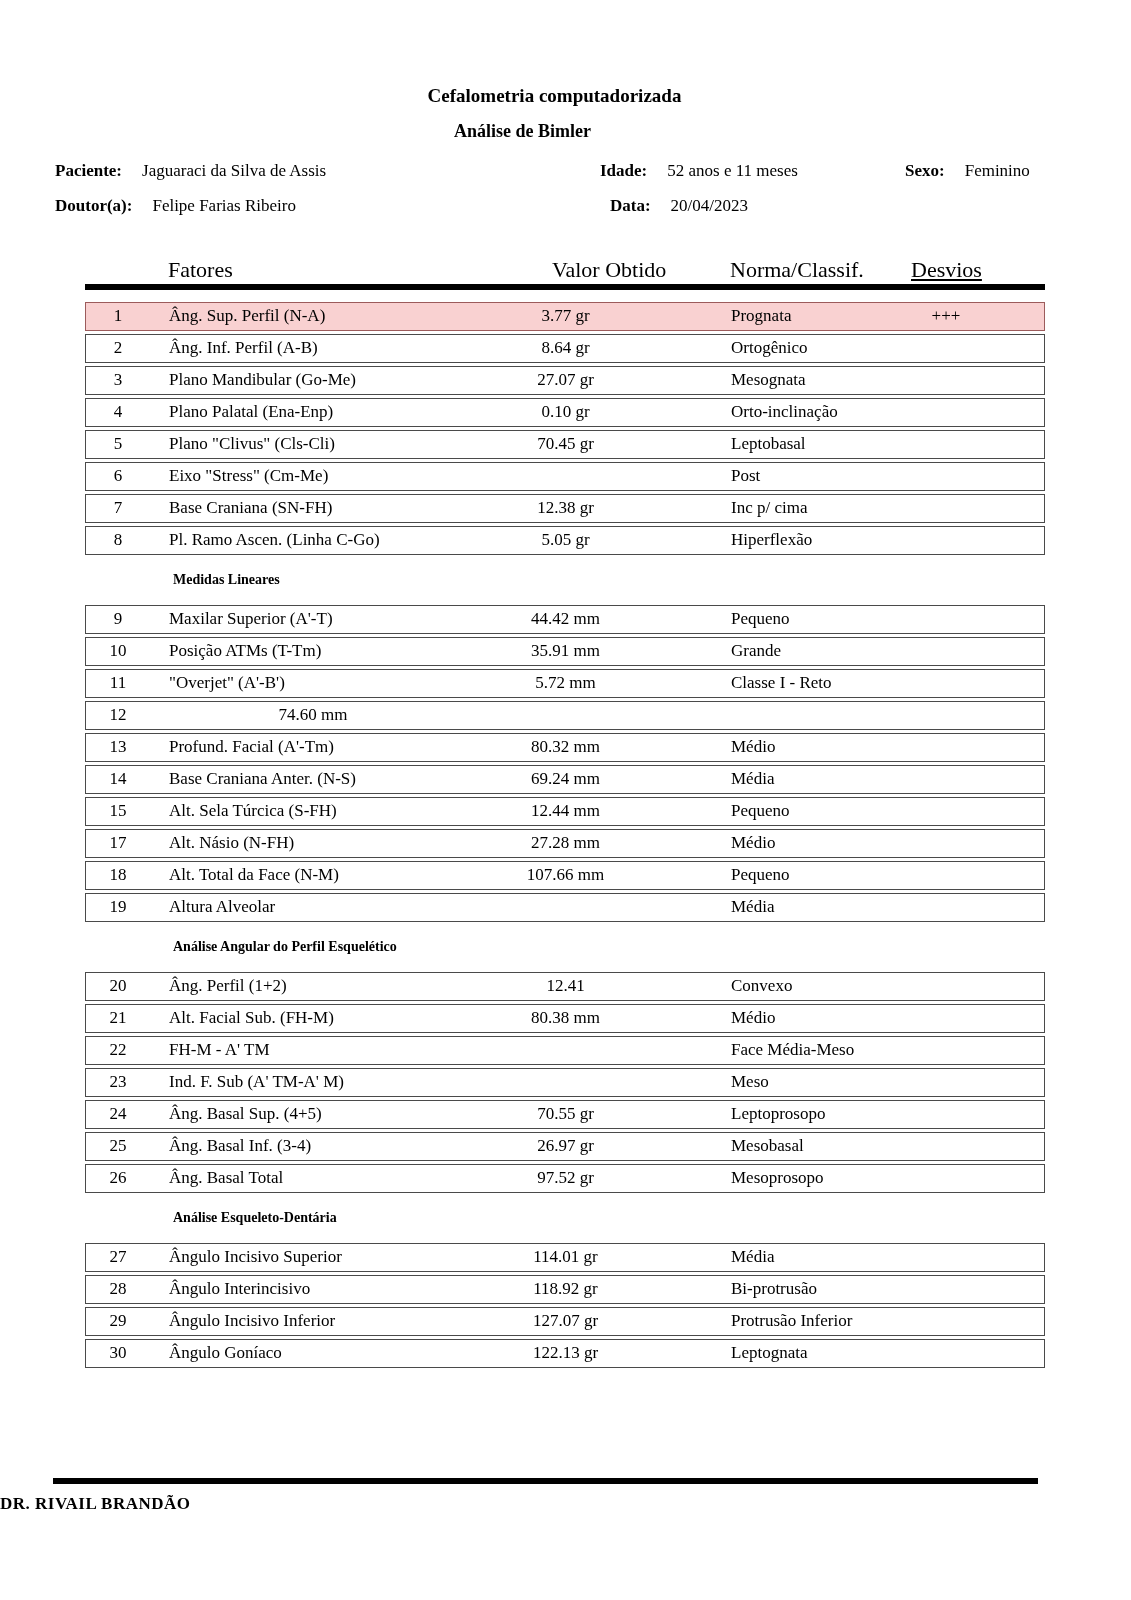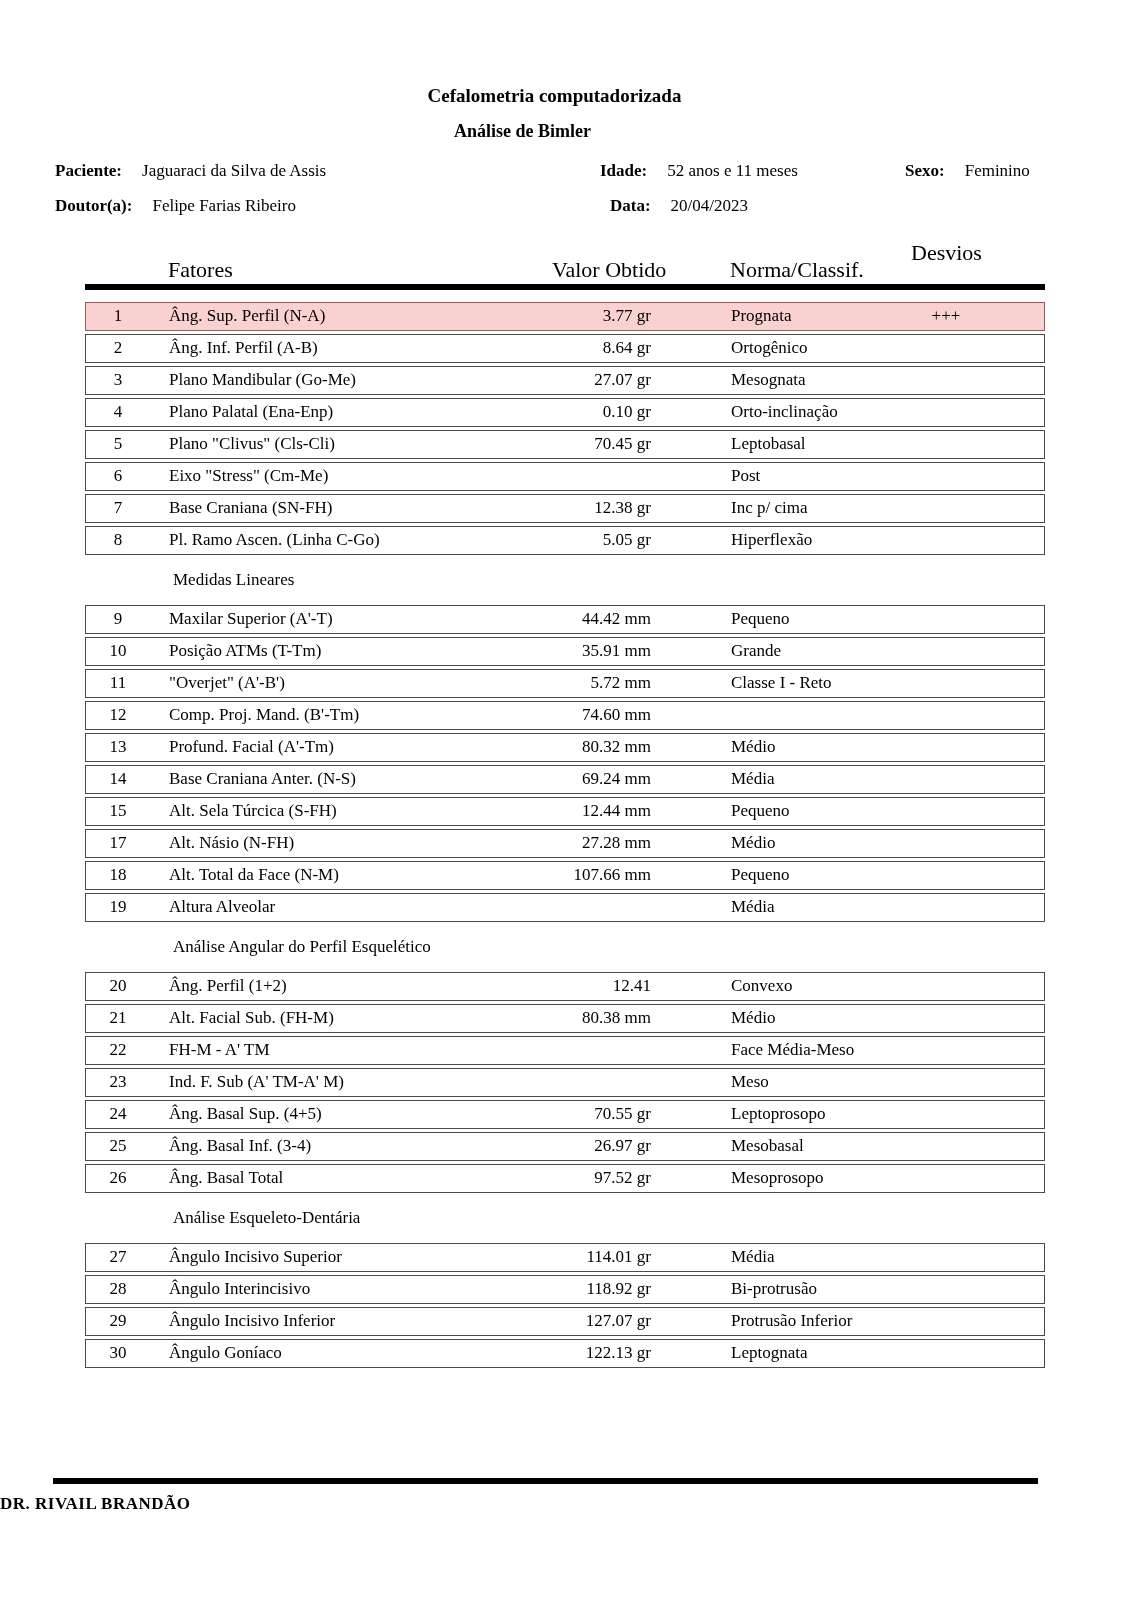--- a/index.html
+++ b/index.html
@@ -27,26 +27,26 @@
 
   .t-row {
     display:grid; grid-template-columns:64px 330px 175px 231px 160px;
     height:29px; line-height:26px; box-sizing:border-box;
     border:1px solid #4a4a4a; margin-bottom:3px; background:#fff;
     font-size:17px;
   }
   .t-row.highlight { background:#f9d1d1; border-color:#9c5b5b; }
   .cell-num    { text-align:center; }
   .cell-factor { padding-left:19px; white-space:nowrap; overflow:hidden; }
-  .cell-value  { text-align:right; padding-right:4px; white-space:nowrap; }
+  .cell-value  { text-align:center; padding-right:4px; white-space:nowrap; }
   .cell-norm   { padding-left:76px; white-space:nowrap; overflow:hidden; }
   .cell-dev    { text-align:center; padding-right:40px; white-space:nowrap; }
 
   .section-title {
-    font-size:17px; font-weight:normal; line-height:22px;
+    font-size:14px; font-weight:bold; line-height:22px;
     margin:14px 0 14px 88px; white-space:nowrap;
   }
 
   .footer-bar { position:absolute; top:1478px; left:53px; width:985px; height:6px; background:#000; }
   .footer-name {
     position:absolute; top:1494px; left:0; width:1131px;
     font-size:17px; font-weight:bold; letter-spacing:0.5px;
   }
 </style>
 </head>
@@ -69,21 +69,21 @@
   <div class="info-pair" style="left:55px; top:196px;">
     <b>Doutor(a):</b><span class="val">Felipe Farias Ribeiro</span>
   </div>
   <div class="info-pair" style="left:610px; top:196px;">
     <b>Data:</b><span class="val">20/04/2023</span>
   </div>
 
   <div class="col-head" style="left:168px; top:257px;">Fatores</div>
   <div class="col-head" style="left:552px; top:257px;">Valor Obtido</div>
   <div class="col-head" style="left:730px; top:257px;">Norma/Classif.</div>
-  <div class="col-head" style="left:911px; top:240px;">Desvios</div>
+  <div class="col-head" style="left:911px; top:257px;text-decoration:underline;">Desvios</div>
 
   <div class="head-bar"></div>
 
   <div class="table-body">
 
     <div class="t-row highlight">
         <div class="cell-num">1</div>
         <div class="cell-factor">Âng. Sup. Perfil (N-A)</div>
         <div class="cell-value">3.77 gr</div>
         <div class="cell-norm">Prognata</div>
@@ -157,21 +157,20 @@
       </div>
       <div class="t-row">
         <div class="cell-num">11</div>
         <div class="cell-factor">"Overjet" (A'-B')</div>
         <div class="cell-value">5.72 mm</div>
         <div class="cell-norm">Classe I - Reto</div>
         <div class="cell-dev"></div>
       </div>
       <div class="t-row">
         <div class="cell-num">12</div>
-        <div class="cell-factor">Comp. Proj. Mand. (B'-Tm)</div>
         <div class="cell-value">74.60 mm</div>
         <div class="cell-norm"></div>
         <div class="cell-dev"></div>
       </div>
       <div class="t-row">
         <div class="cell-num">13</div>
         <div class="cell-factor">Profund. Facial (A'-Tm)</div>
         <div class="cell-value">80.32 mm</div>
         <div class="cell-norm">Médio</div>
         <div class="cell-dev"></div>

